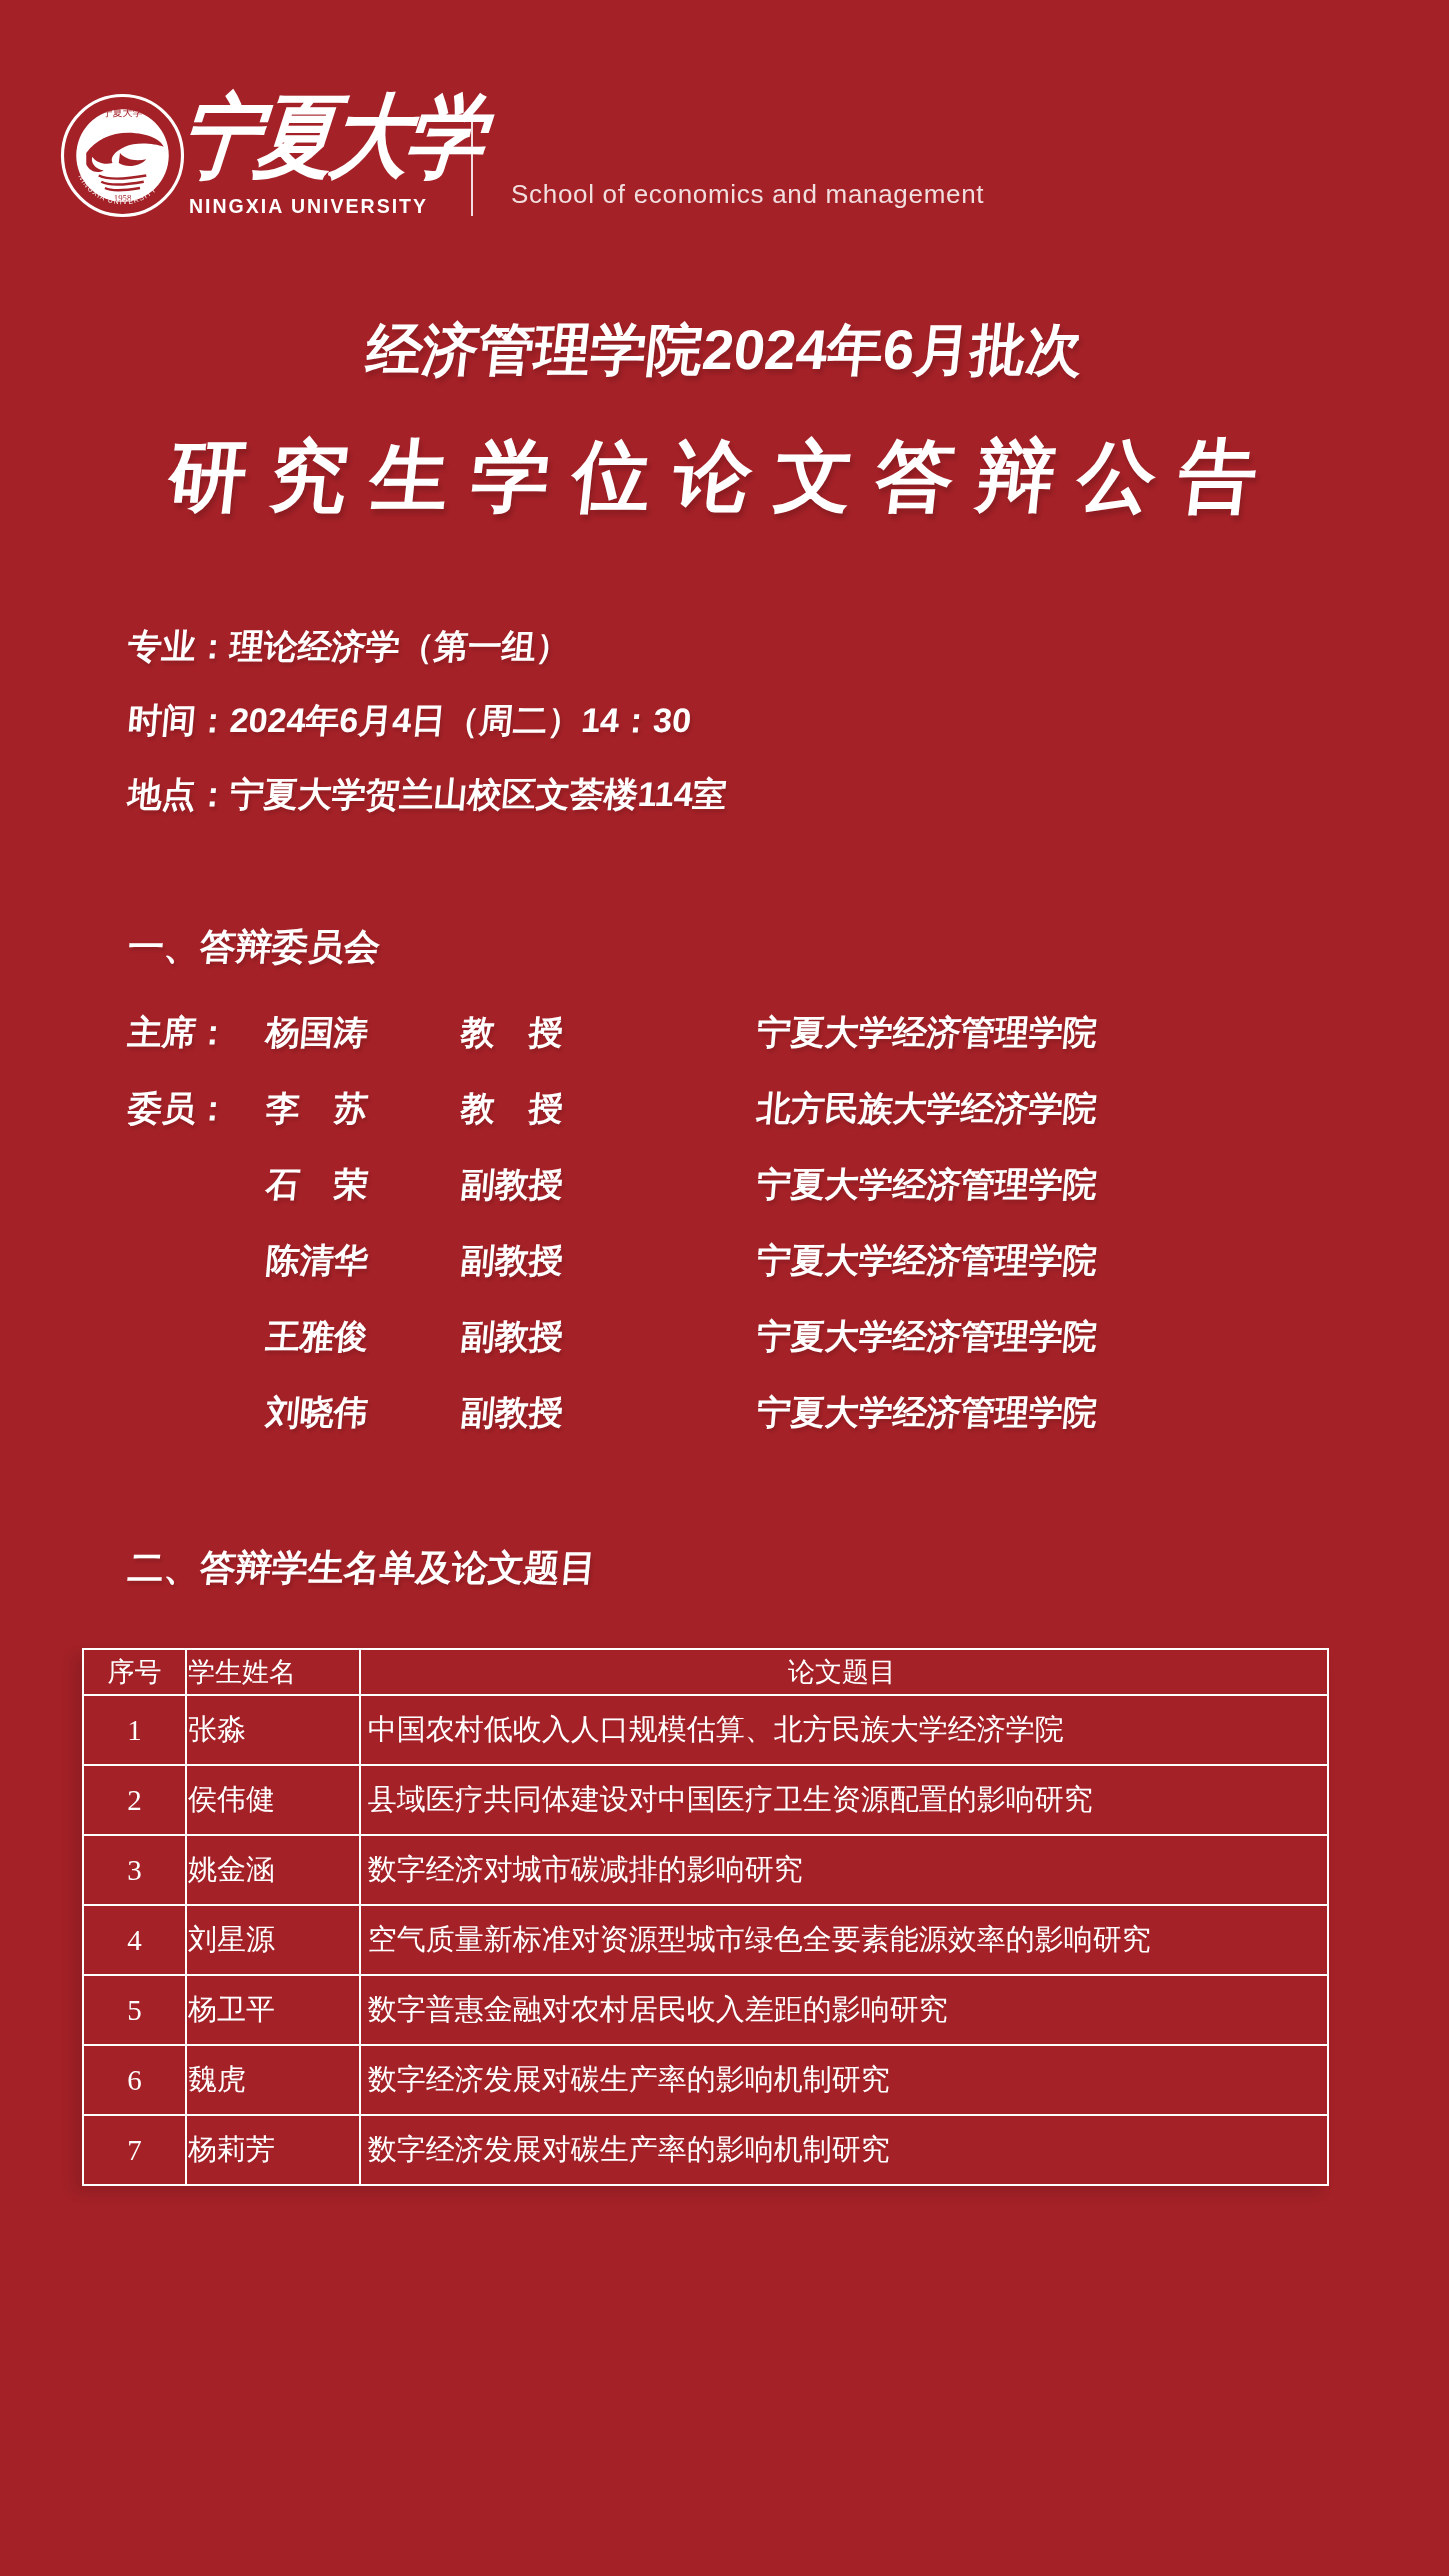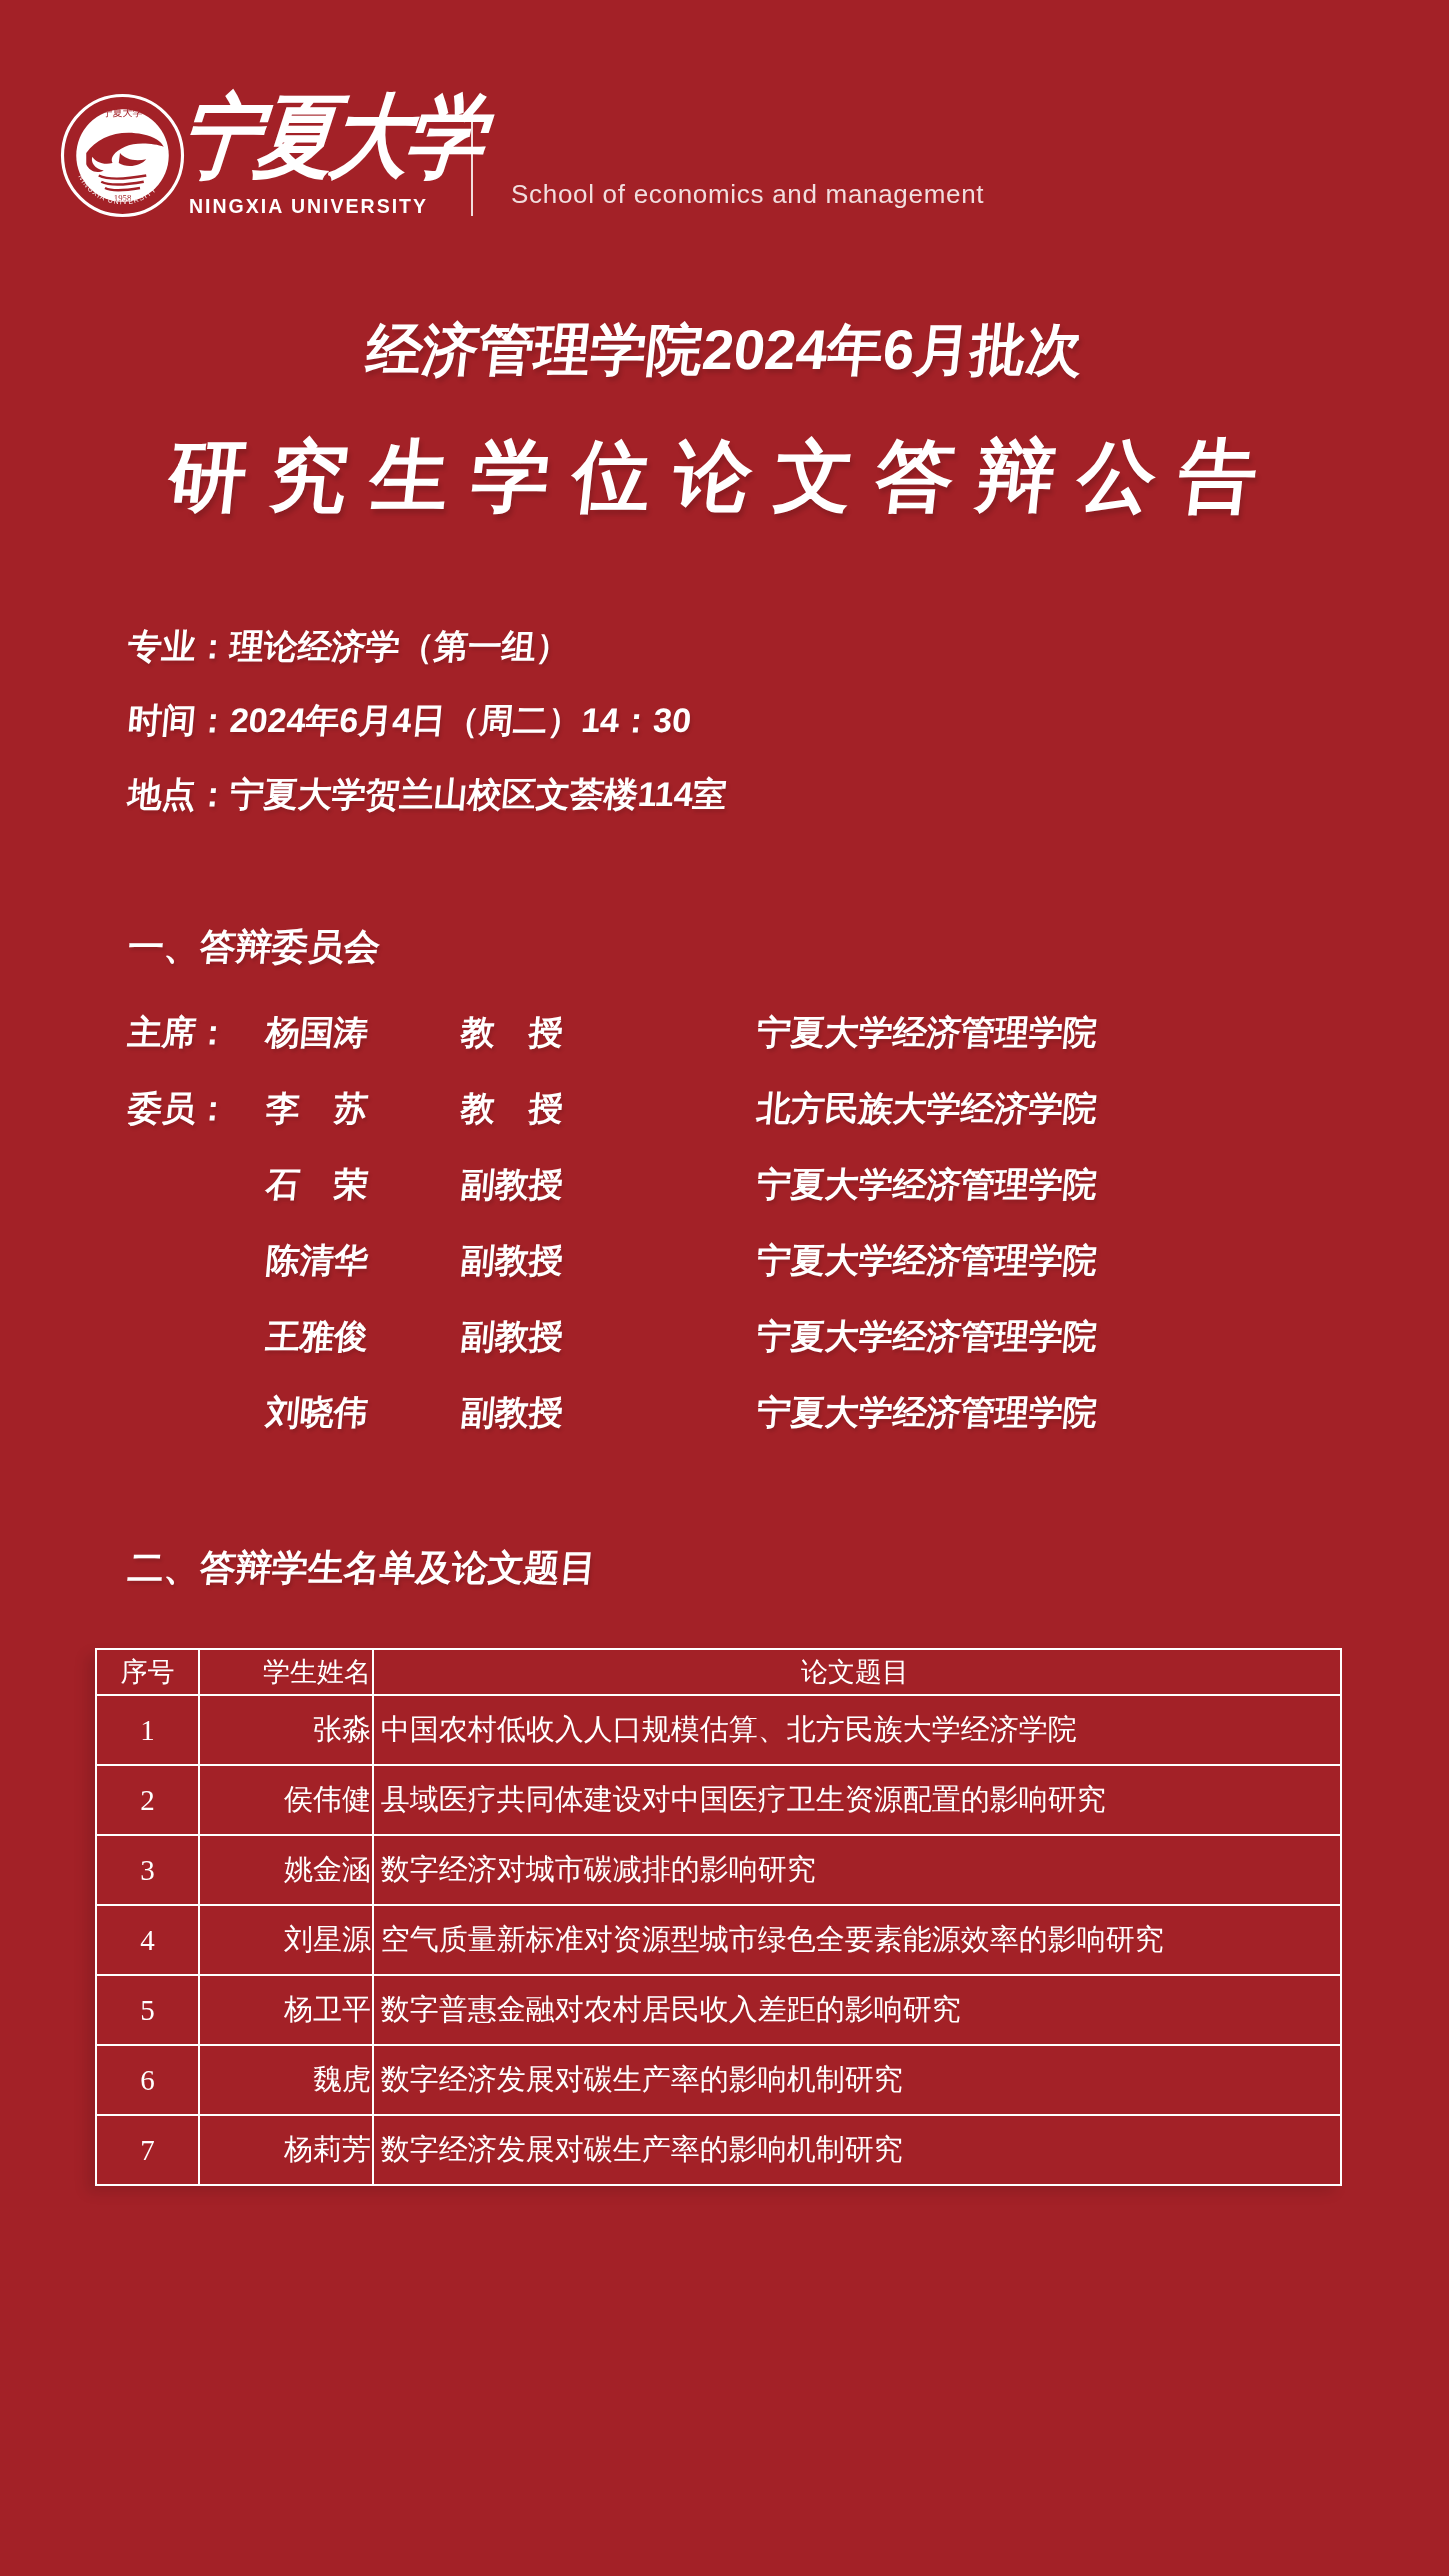--- a/index.html
+++ b/index.html
@@ -52,29 +52,29 @@
   .c-row{display:flex;height:76px;line-height:76px;font-size:34px;font-weight:700;
     transform:skewX(-5deg);transform-origin:left center;white-space:nowrap;
     text-shadow:2px 3.4px 3.4px rgba(0,0,0,0.12);}
   .c-label{width:138px;}
   .c-name{width:195px;}
   .c-title{width:296px;}
   .c-org{flex:1;}
 
   
   .sec2-heading{left:128px;top:1544px;}
-  .stu-table{left:95px;top:1648px;width:1247px;border-collapse:collapse;
+  .stu-table{left:82px;top:1648px;width:1247px;border-collapse:collapse;
     font-family:"Liberation Serif",serif;
     box-shadow:-8px 6.7px 13.4px rgba(0,0,0,0.12);}
   .stu-table th,.stu-table td{border:2.7px solid #ffffff;color:#ffffff;
     font-weight:400;overflow:hidden;}
   .stu-table th{height:42px;font-size:27px;}
   .stu-table td{height:66px;font-size:29px;}
   .col-no{width:99px;text-align:center;}
-  .col-name{width:170px;text-align:right;margin-left:26px;}
+  .col-name{width:170px;text-align:left;margin-left:26px;}
   .col-thesis{text-align:left;padding-left:6.7px;padding-right:4px;white-space:nowrap;border-radius:23px;}
   th.col-thesis{text-align:center;padding-left:0;}
 </style>
 </head>
 <body>
 
 <div class="abs logo-bar">
   <svg class="abs seal" viewBox="0 0 200 200">
     <circle cx="100" cy="100" r="96" fill="none" stroke="#ffffff" stroke-width="5"></circle>
     <circle cx="100" cy="100" r="74" fill="#ffffff"></circle>

